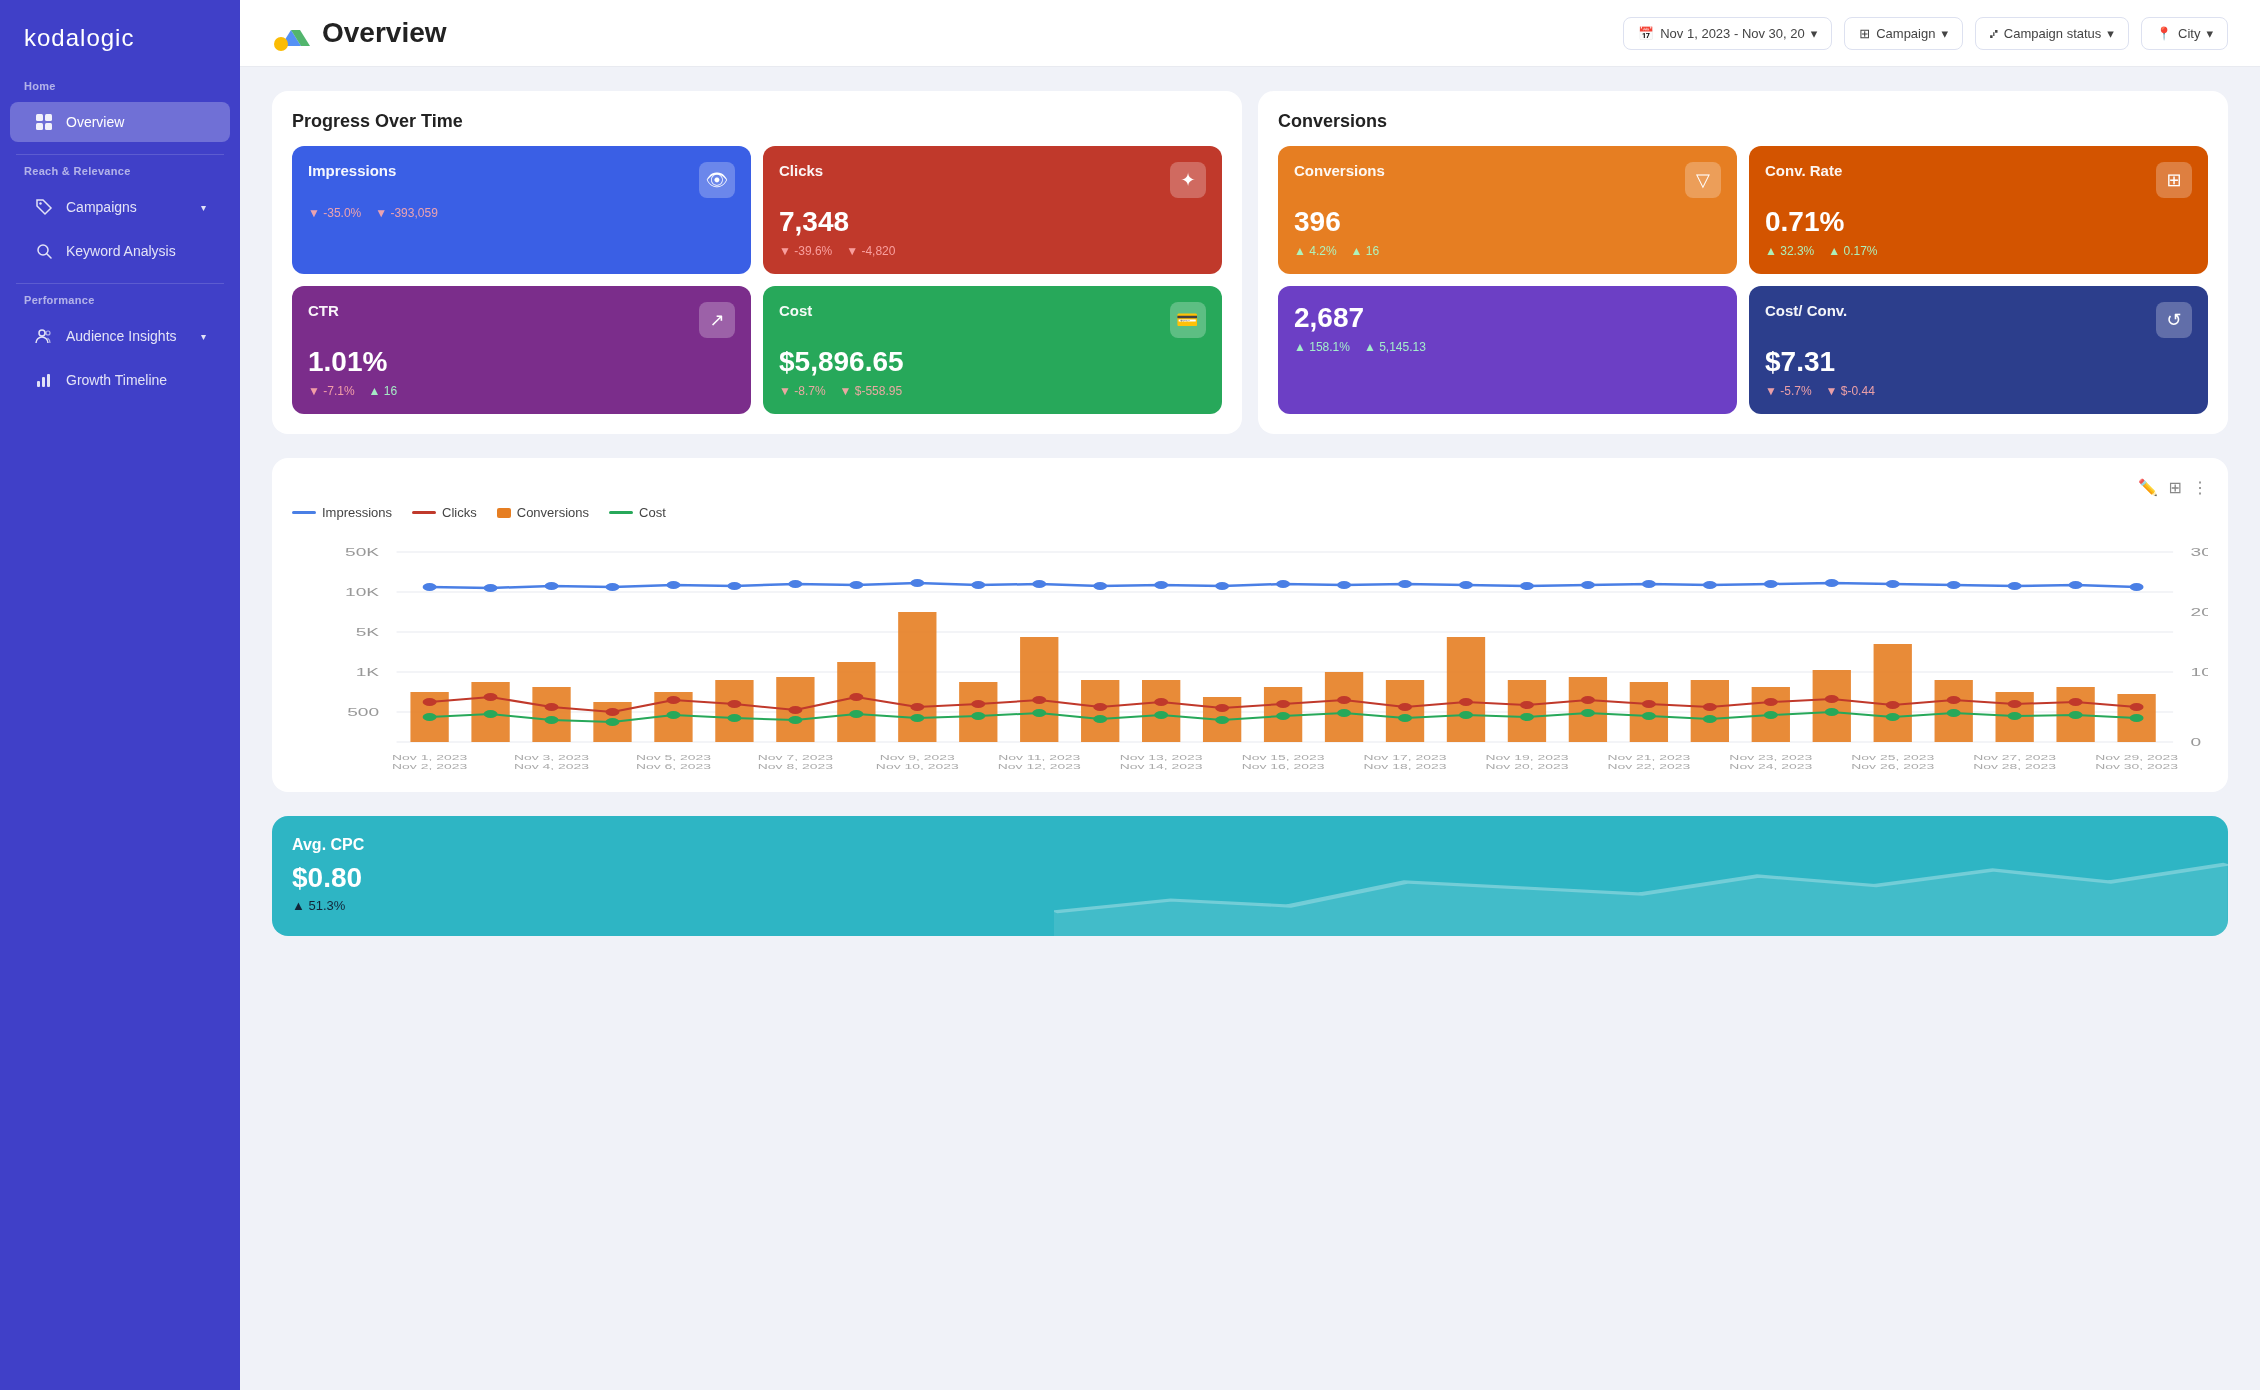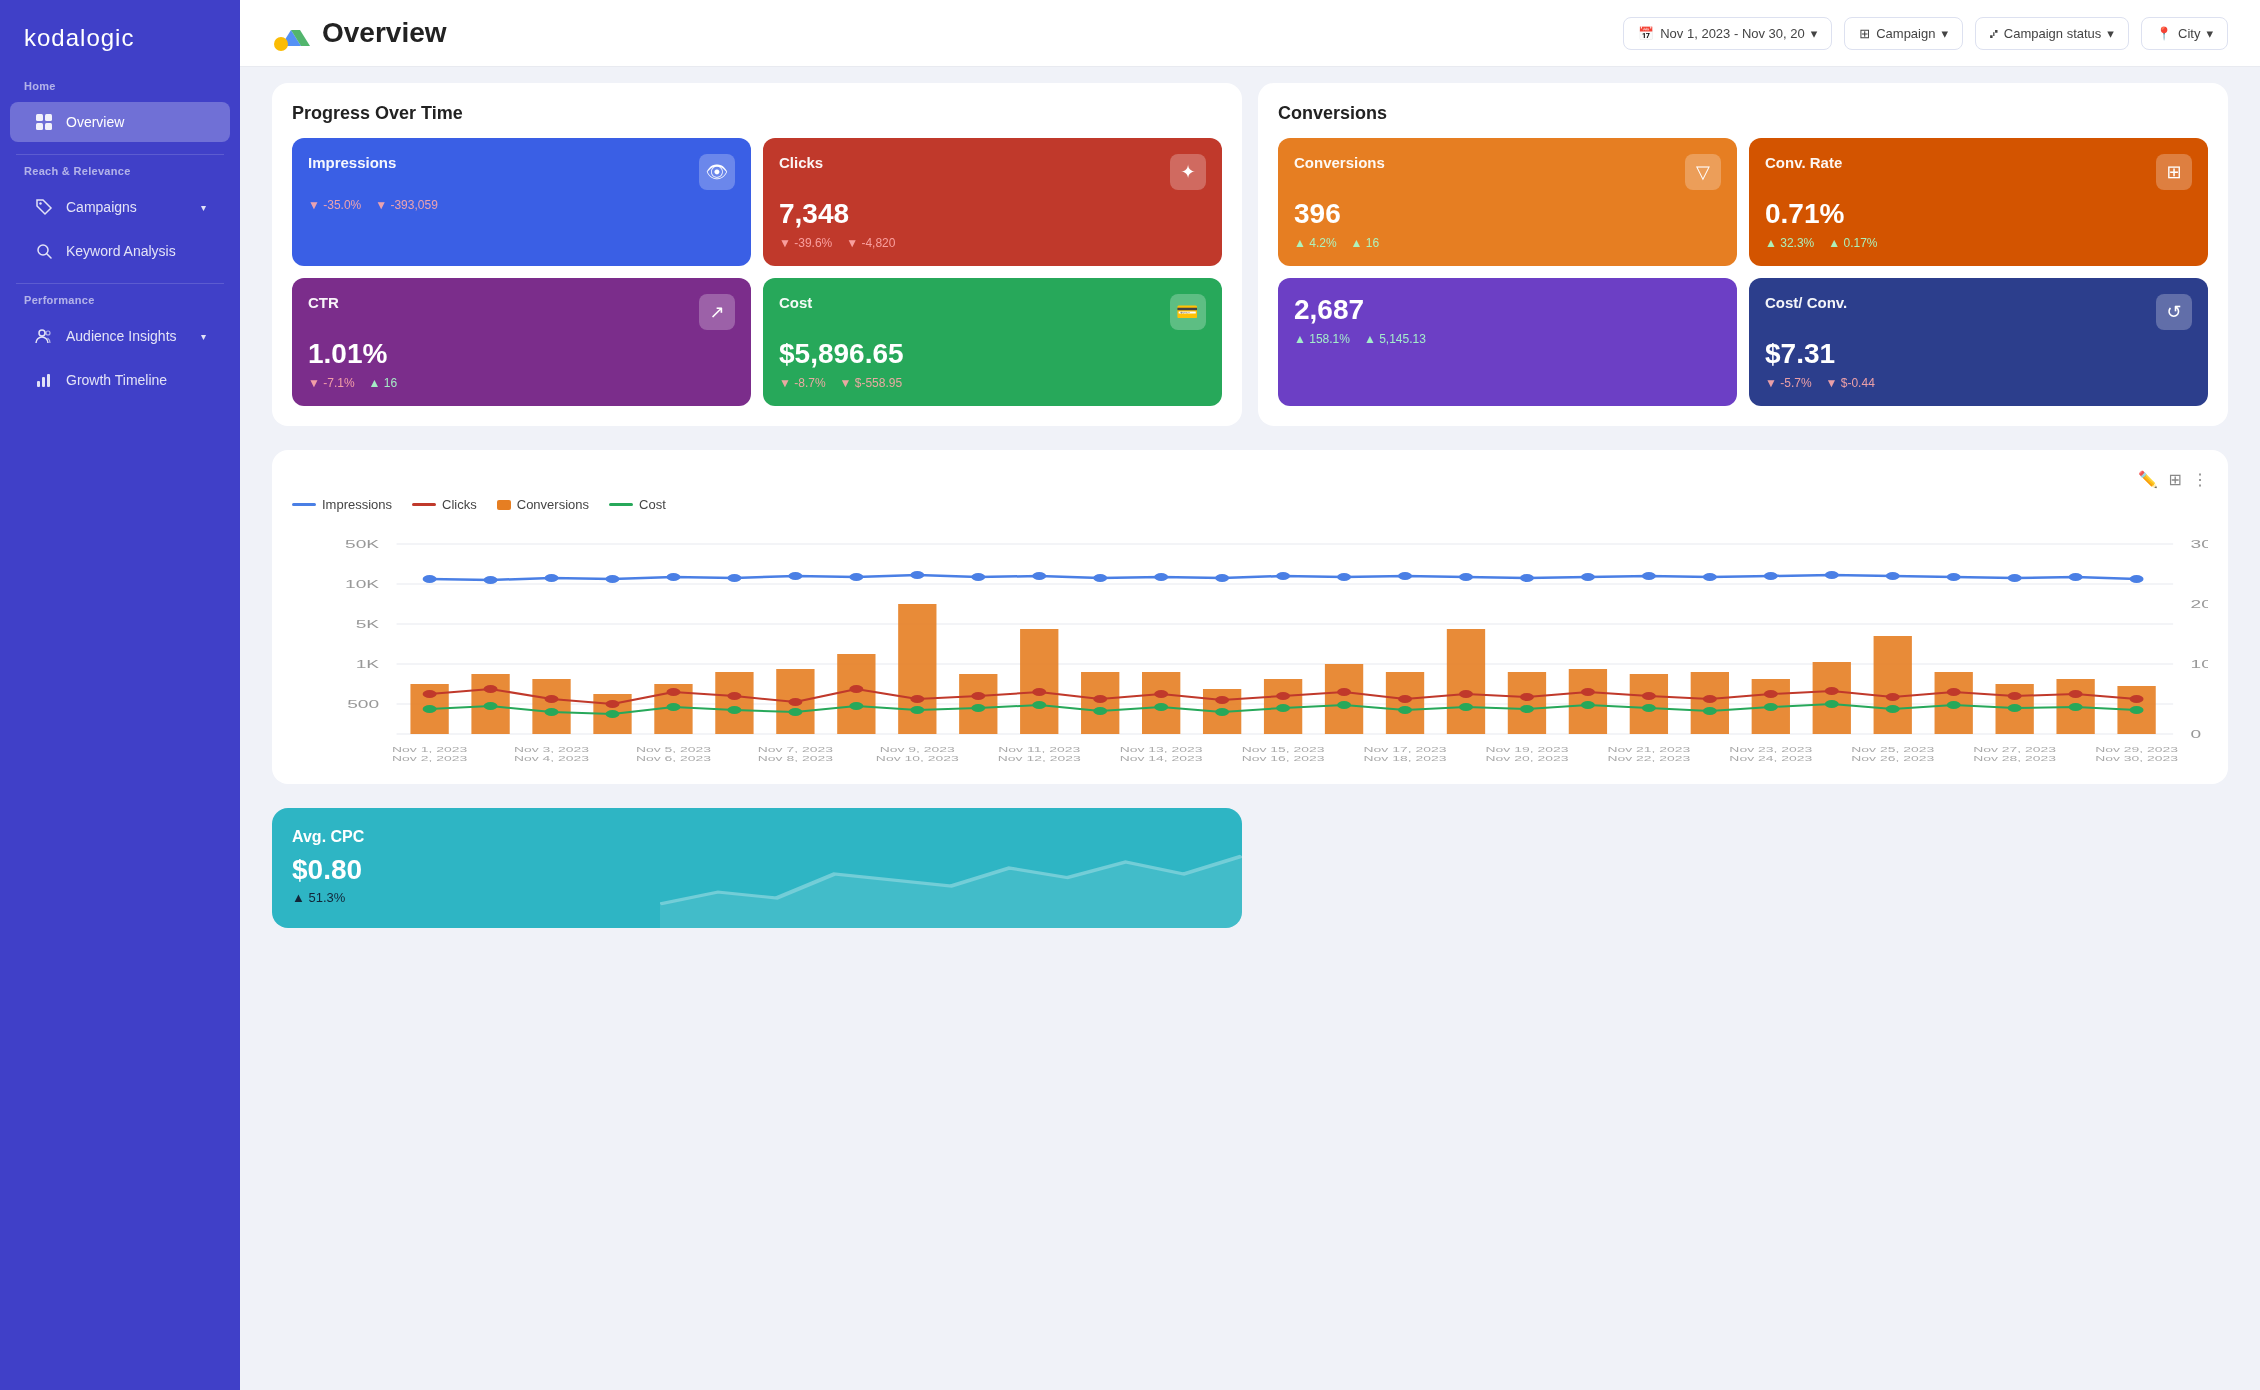--- a/index.html
+++ b/index.html
@@ -104,21 +104,21 @@
     }
 
     
     .g-logo {
       width: 38px;
       height: 38px;
     }
 
     
     .page-content {
-      padding: 16px 32px;
+      padding: 24px 32px;
       flex: 1;
       border-radius: 30px;
     }
 
     
     .section-title {
       font-size: 18px;
       font-weight: 700;
       color: #222;
       margin-bottom: 16px;
@@ -239,21 +239,21 @@
 
     .chart-area {
       position: relative;
       height: 240px;
       overflow: hidden;
     }
 
     
     .bottom-cards {
       display: grid;
-      grid-template-columns: 1fr 1fr;
+      grid-template-columns: 1fr;
       gap: 16px;
     }
     .bottom-card {
       border-radius: 16px;
       padding: 20px;
       color: white;
       position: relative;
       overflow: hidden;
       min-height: 120px;
     }

